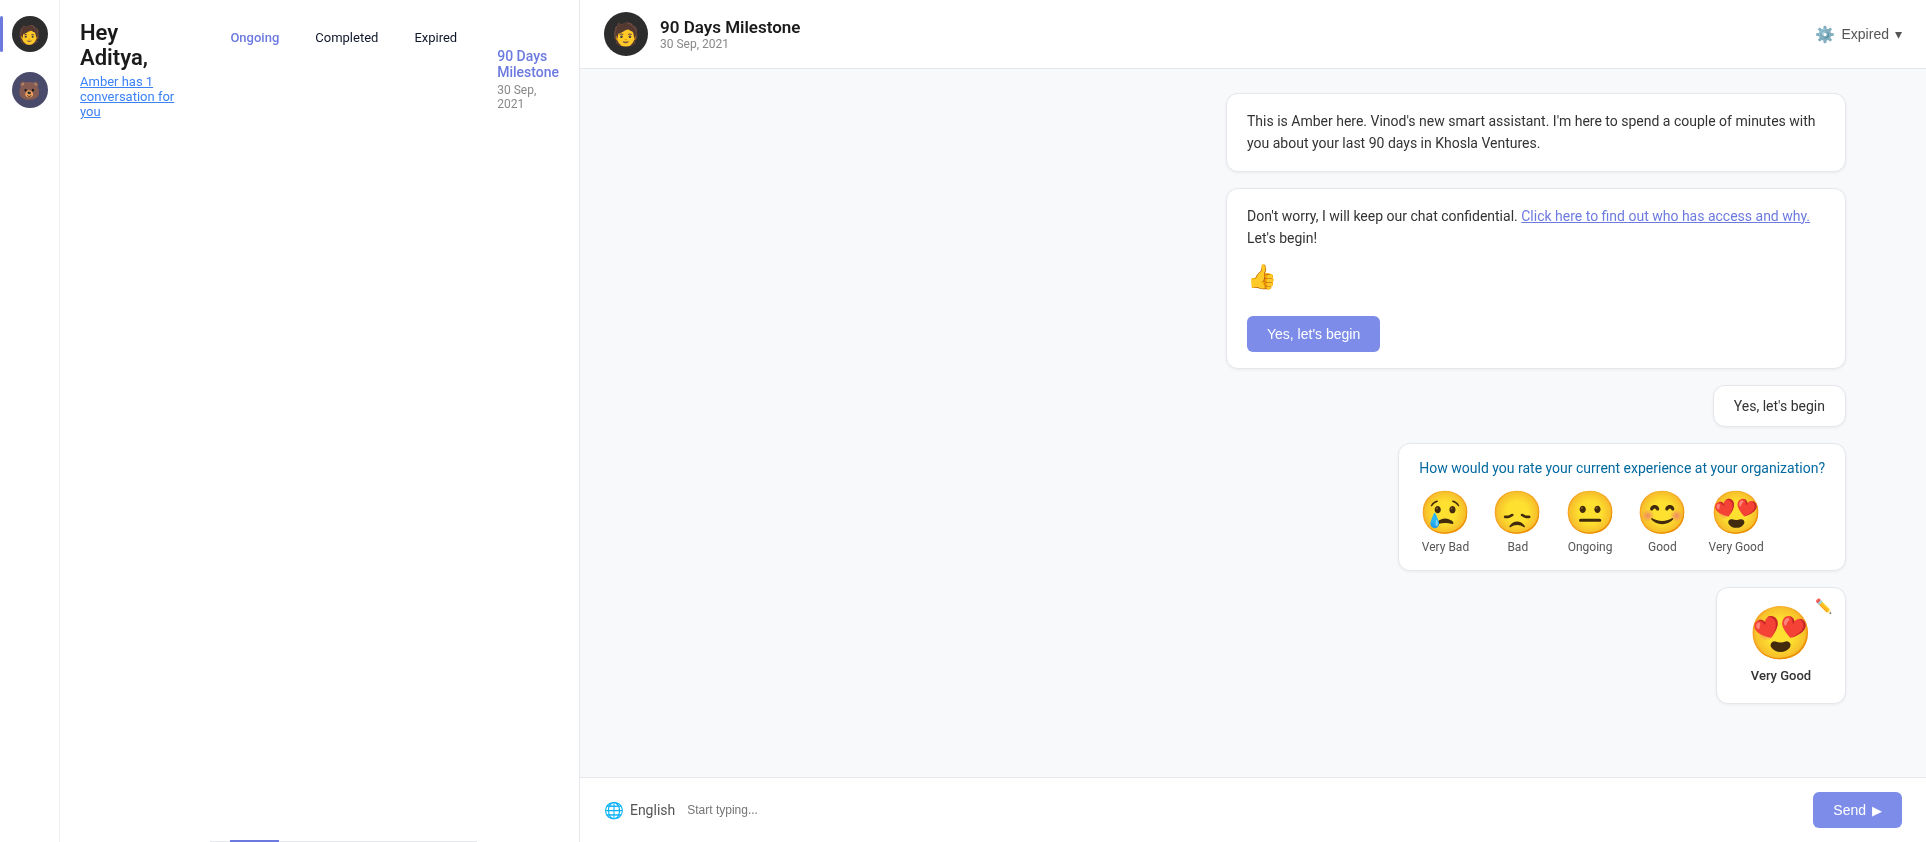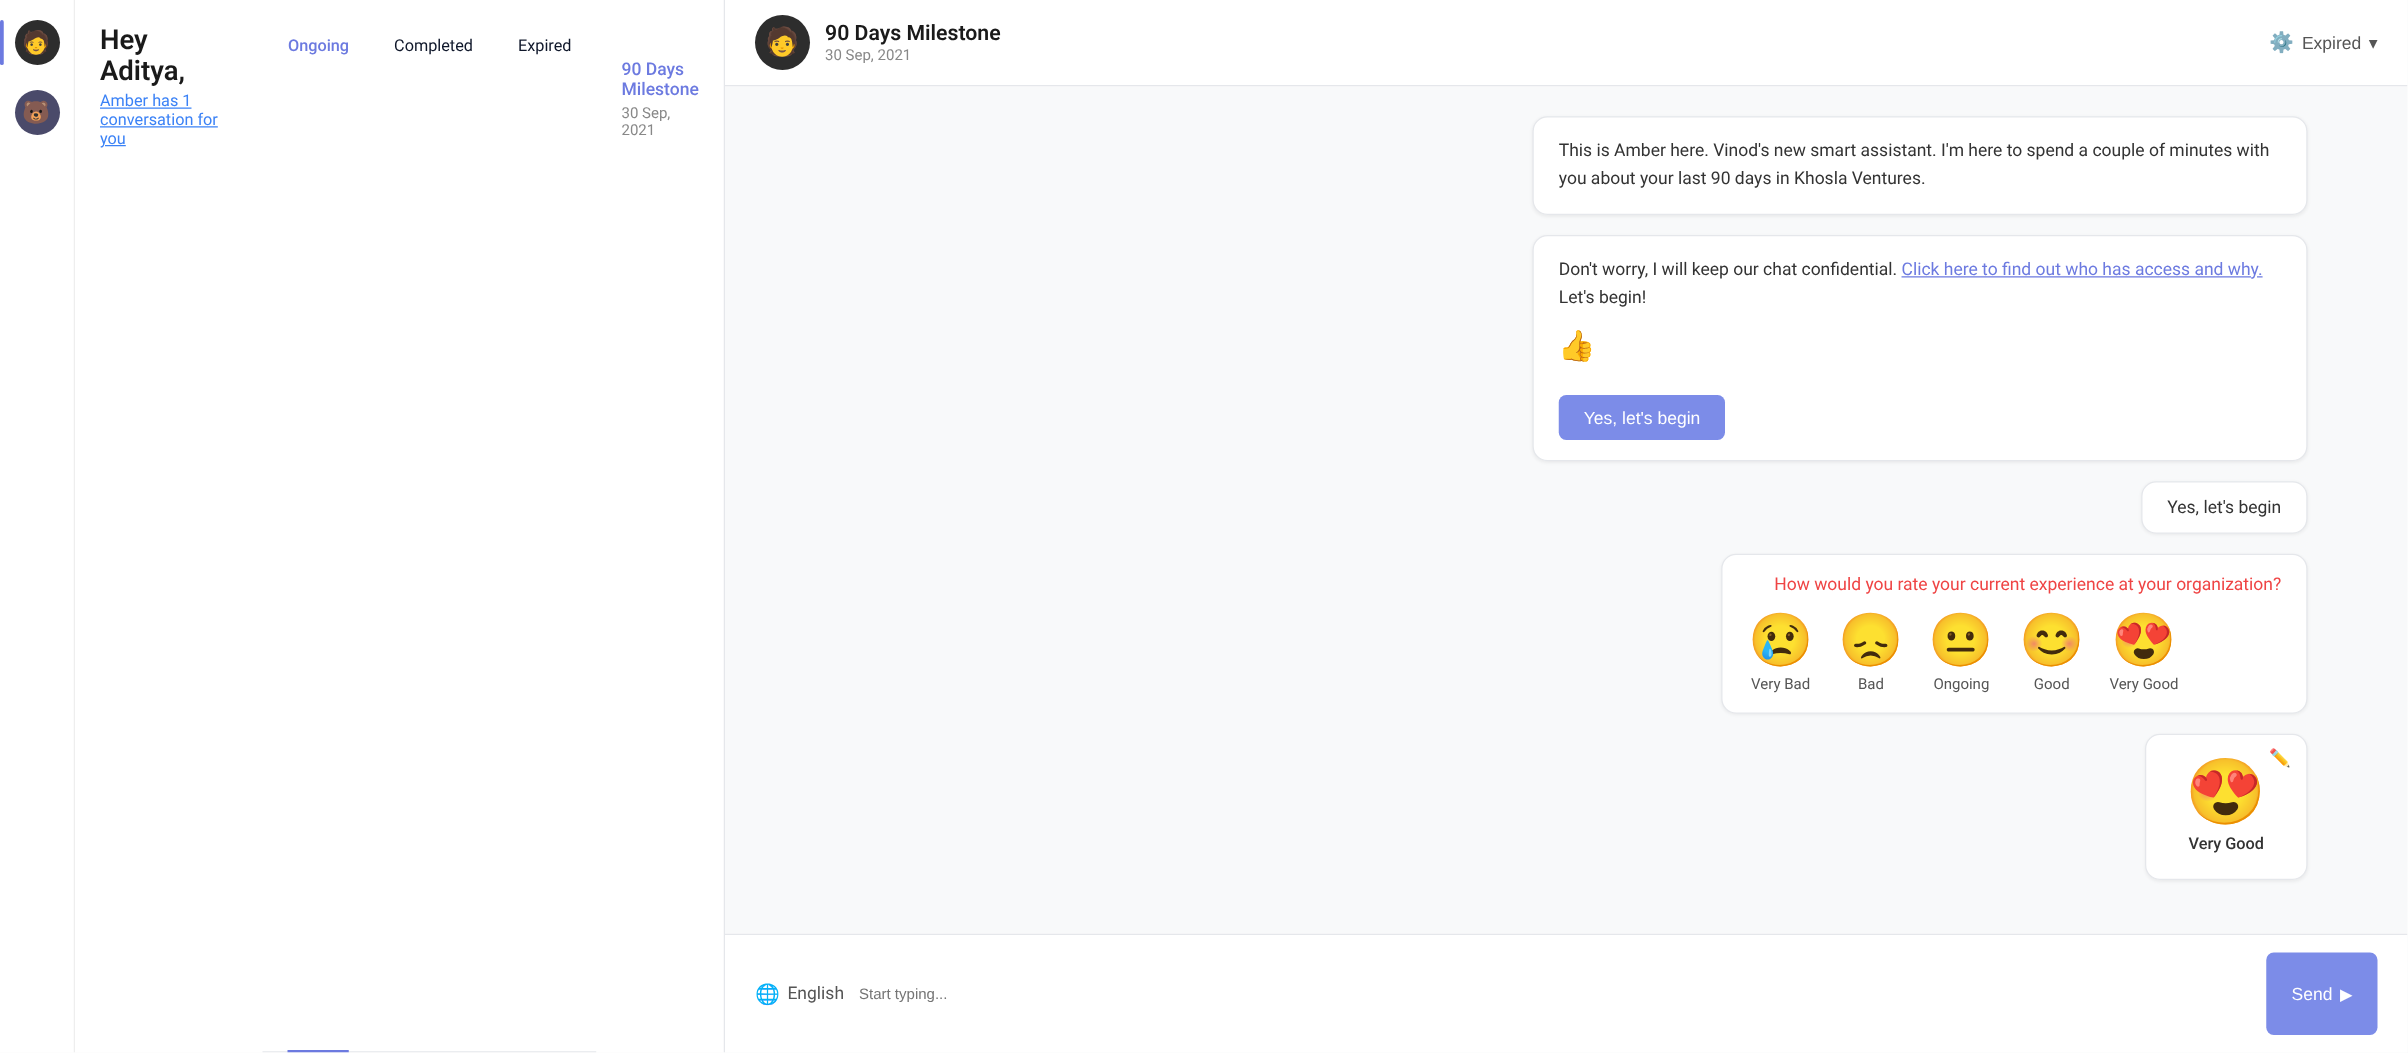--- a/index.html
+++ b/index.html
@@ -241,23 +241,22 @@
     .rating-bubble {
       background: #fff;
       border: 1px solid #e5e7eb;
       border-radius: 12px;
       padding: 16px 20px;
       max-width: 500px;
       box-shadow: 0 1px 3px rgba(0,0,0,0.06);
     }
     .rating-question {
       font-size: 14px;
-      color: #ef4444;
+      color: #0369a1;
       margin-bottom: 16px;
-      margin-left: 21px;
     }
     .rating-options {
       display: flex;
       gap: 20px;
       align-items: flex-start;
     }
     .rating-option {
       display: flex;
       flex-direction: column;
       align-items: center;
@@ -338,21 +337,21 @@
       outline: none;
       font-size: 12px;
       color: #999;
       background: transparent;
     }
     .send-btn {
       background: #7c8ce8;
       color: #fff;
       border: none;
       border-radius: 6px;
-      padding: 25px 20px;
+      padding: 10px 20px;
       font-size: 14px;
       cursor: pointer;
       display: flex;
       align-items: center;
       gap: 6px;
       white-space: nowrap;
     }
     .send-arrow {
       font-size: 13px;
     }

